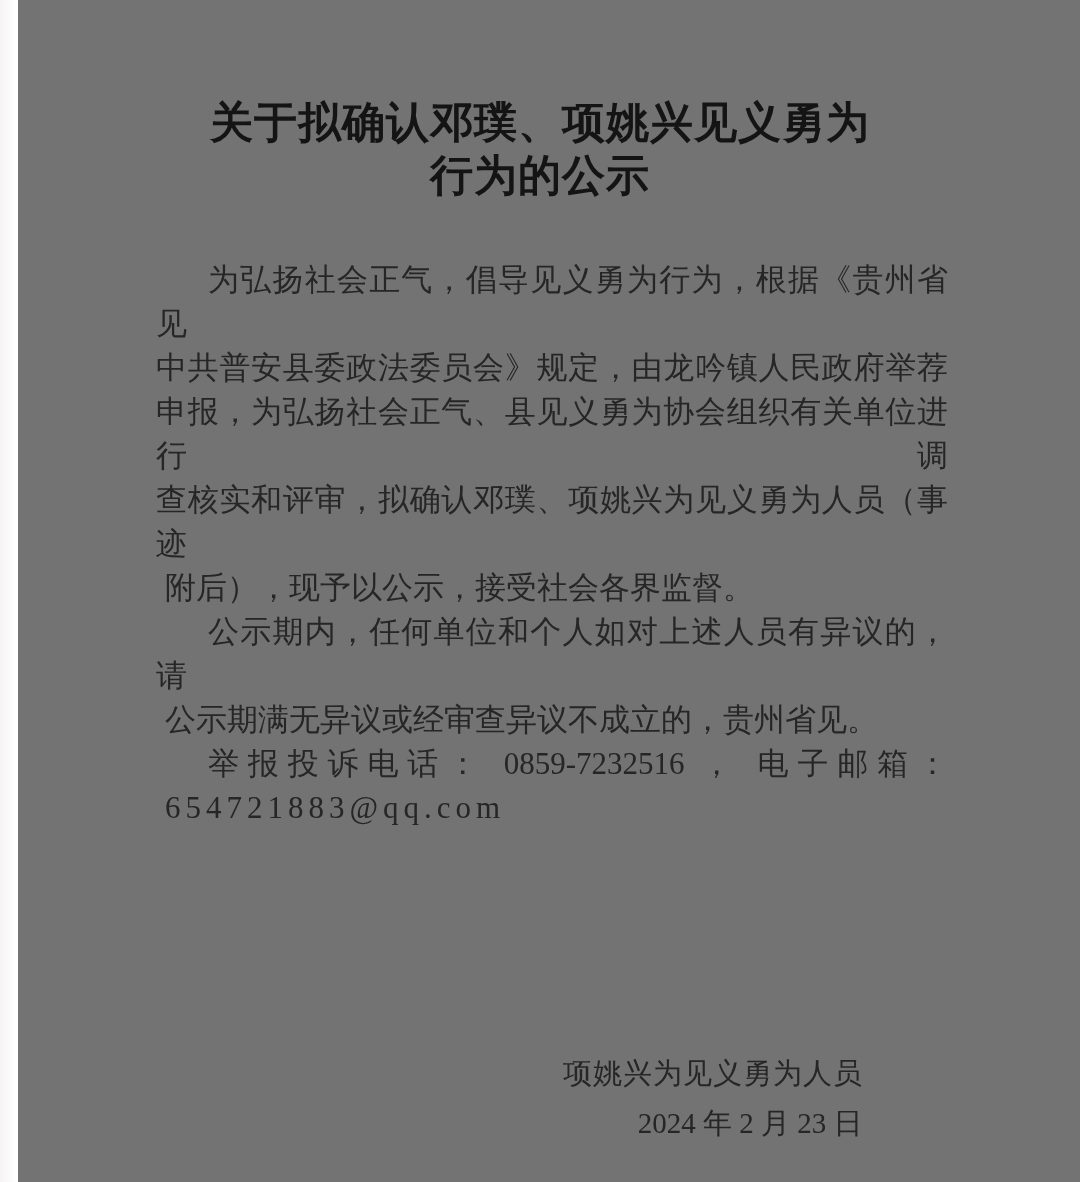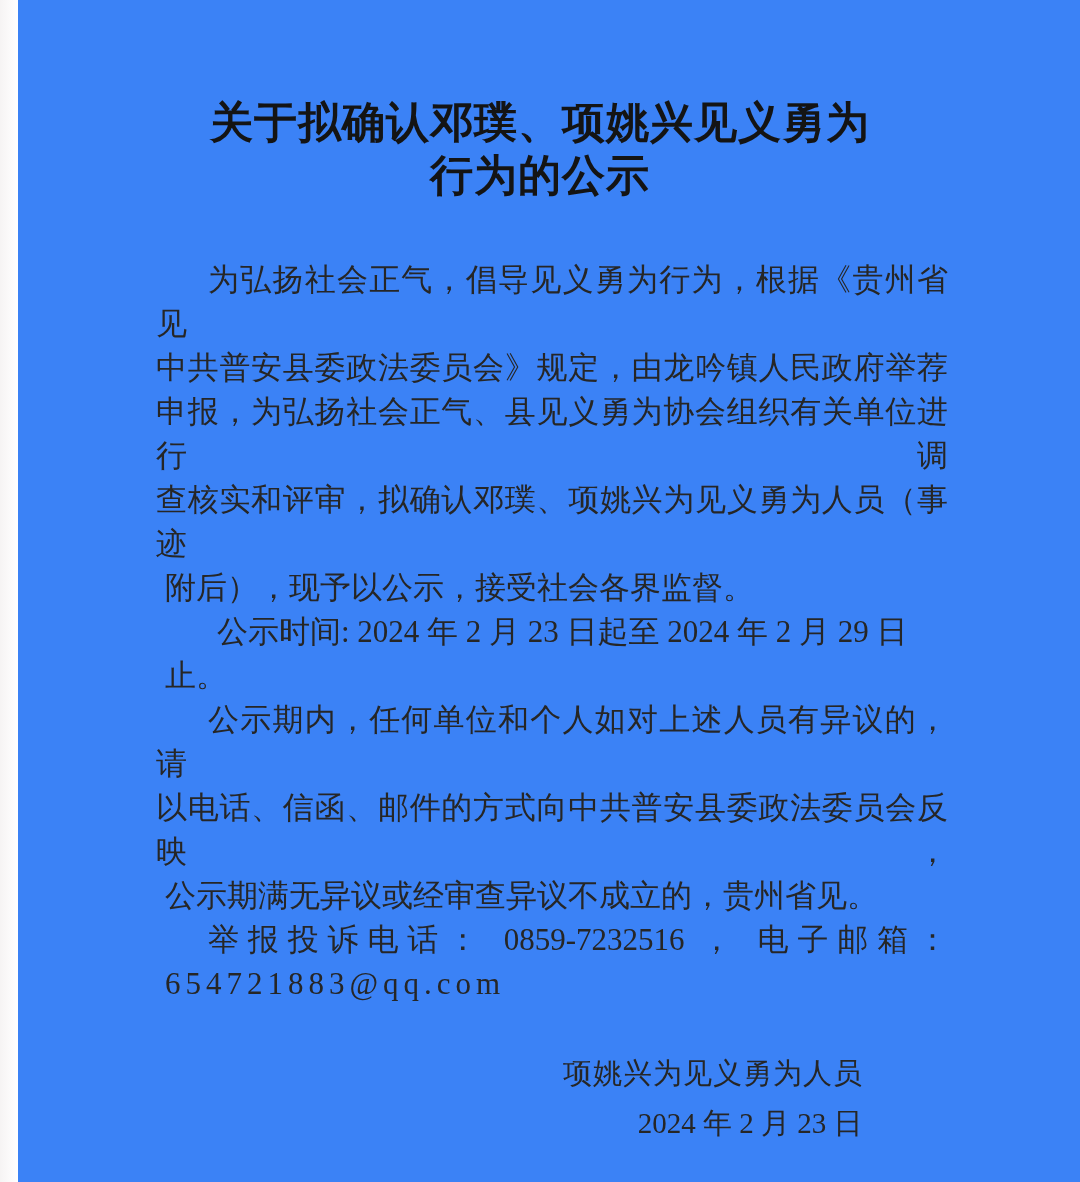--- a/index.html
+++ b/index.html
@@ -4,21 +4,21 @@
 <style>
   html,body{margin:0;padding:0;}
   body{
     width:1080px;height:1182px;
     background:#ffffff;
     font-family:"Liberation Serif","DejaVu Serif",serif;
     color:#262626;
     position:relative;
     overflow:hidden;
   }
-  .page{position:absolute;inset:0;background:#3b82f6;}
+  .page{position:absolute;inset:0;background:#737373;}
   
   .edge{
     position:absolute;left:0;top:0;width:18px;height:100%;
     background:linear-gradient(90deg,#f6f4f4 0%,#fcfbfb 60%,#ffffff 100%);
   }
   .title{
     position:absolute;
     left:0;top:96px;width:1080px;margin:0;
     text-align:center;
     font-size:43px;line-height:53px;
@@ -62,23 +62,21 @@
     <div>关于拟确认邓璞、项姚兴见义勇为</div>
     <div>行为的公示</div>
   </h1>
 
   <div class="doc-body">
     <div class="line indent">为弘扬社会正气，倡导见义勇为行为，根据《贵州省见</div>
     <div class="line">中共普安县委政法委员会》规定，由龙吟镇人民政府举荐</div>
     <div class="line">申报，为弘扬社会正气、县见义勇为协会组织有关单位进行调</div>
     <div class="line">查核实和评审，拟确认邓璞、项姚兴为见义勇为人员（事迹</div>
     <div class="line plain">附后），现予以公示，接受社会各界监督。</div>
-    <div class="line plain indent">公示时间: 2024 年 2 月 23 日起至 2024 年 2 月 29 日止。</div>
     <div class="line indent">公示期内，任何单位和个人如对上述人员有异议的，请</div>
-    <div class="line">以电话、信函、邮件的方式向中共普安县委政法委员会反映，</div>
     <div class="line plain">公示期满无异议或经审查异议不成立的，贵州省见。</div>
     <div class="line indent">举报投诉电话： 0859-7232516 ， 电子邮箱：</div>
     <div class="line plain email">654721883@qq.com</div>
 
   </div>
 
   <div class="sig-org">项姚兴为见义勇为人员</div>
   <div class="sig-date">2024 年 2 月 23 日</div>
 </div>
 

